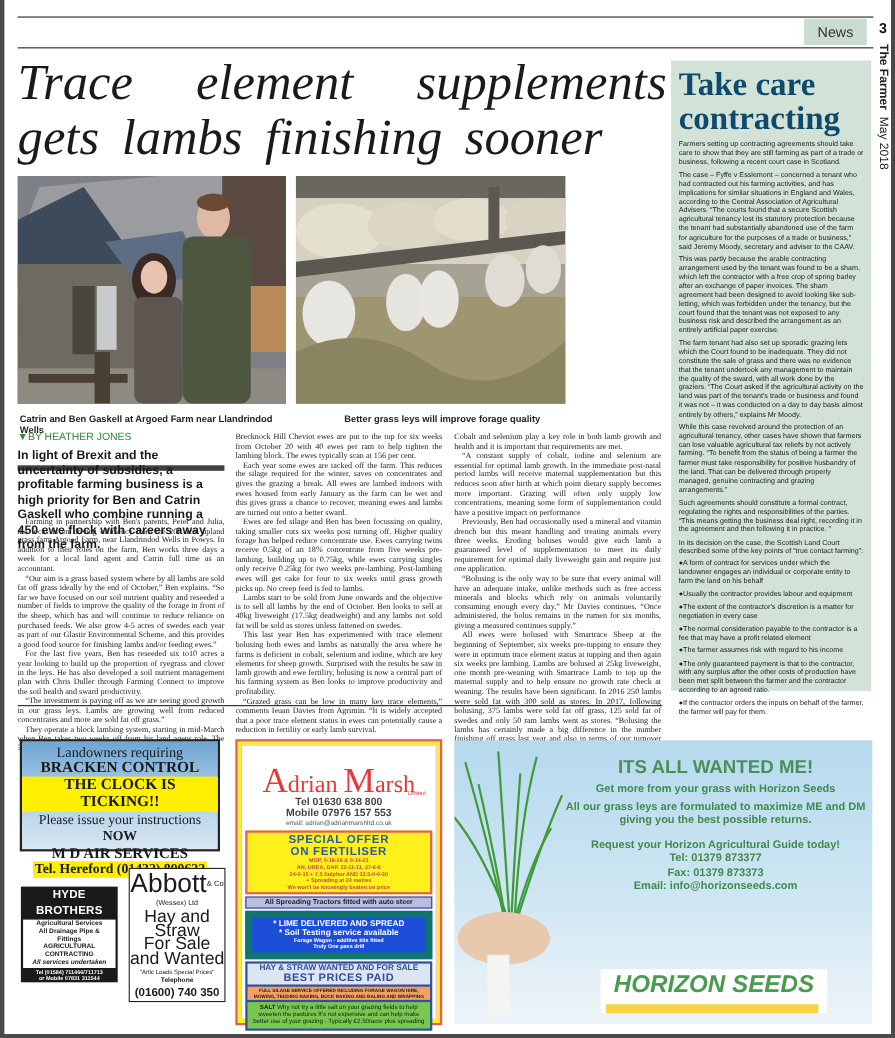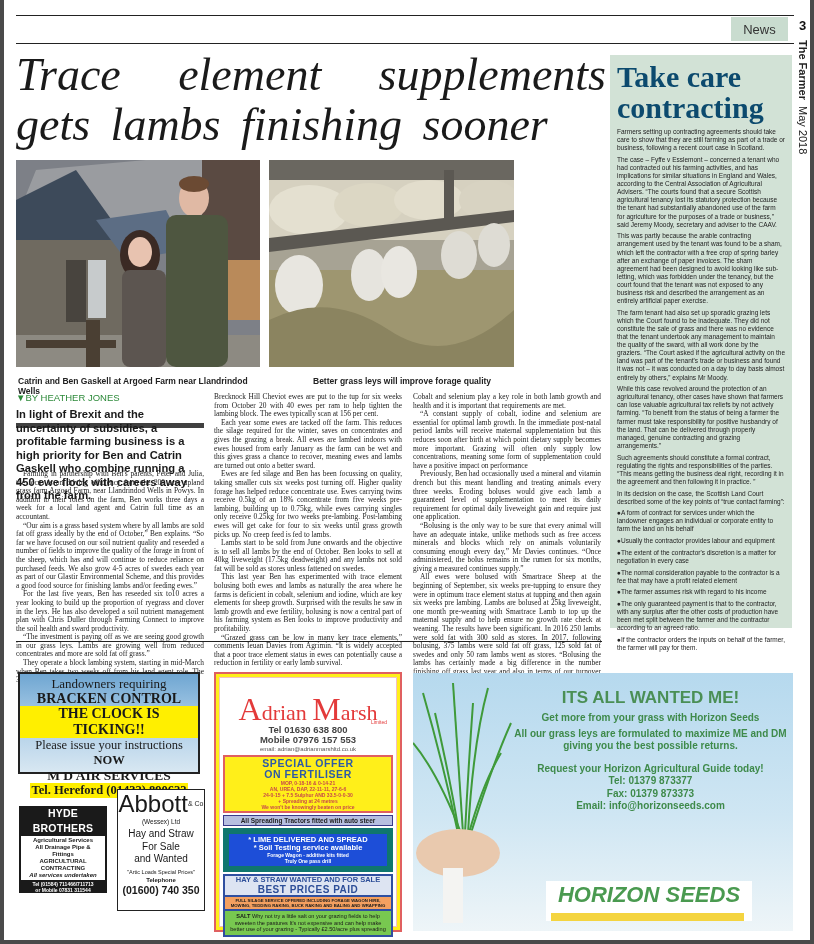--- a/index.html
+++ b/index.html
@@ -61,21 +61,21 @@
   .ad-hyde .title { font-size: 10.5px; font-weight: bold; line-height: 15px; letter-spacing: 0.2px; }
   .ad-hyde .inner { background: #fff; color: #1a1a1a; margin: 0 2px; padding: 1px 0; font-size: 6px; line-height: 7px; font-weight: bold; }
   .ad-hyde .inner .it { font-style: italic; }
   .ad-hyde .foot { font-size: 5px; line-height: 6px; font-weight: bold; padding-top: 1px; }
 
   
   .ad-abbott { position: absolute; left: 117px; top: 789px; width: 88px; height: 122px; border: 1px solid #222; background: #fff; text-align: center; color: #1a1a1a; }
   .ad-abbott .name { font-size: 24px; line-height: 26px; margin-top: 1px; }
   .ad-abbott .name sup { font-size: 7px; vertical-align: top; }
   .ad-abbott .sub { font-size: 6.5px; line-height: 9px; }
-  .ad-abbott .big { font-size: 10px; line-height: 12.5px; margin-top: 2px; }
+  .ad-abbott .big { font-size: 16px; line-height: 12.5px; margin-top: 2px; }
   .ad-abbott .small { font-size: 5.5px; line-height: 8px; margin-top: 2px; }
   .ad-abbott .tel { font-size: 6px; line-height: 8px; font-weight: bold; }
   .ad-abbott .num { font-size: 10.5px; line-height: 12px; font-weight: bold; }
 
   
   .ad-marsh { position: absolute; left: 214px; top: 672px; width: 188px; height: 260px; background: #ffef1a; border: 2px solid #e06060; padding: 3px; }
   .ad-marsh .inner { background: #fff; border: 1px solid #f3c0c0; height: 100%; padding: 19px 3px; text-align: center; }
   .ad-marsh .logo { font-family: "Liberation Serif", serif; color: #e33a3a; font-size: 22px; line-height: 24px; }
   .ad-marsh .logo .cap { font-size: 32px; }
   .ad-marsh .ltd { font-size: 5px; color: #e33a3a; text-align: right; margin-top: -6px; padding-right: 6px; }

